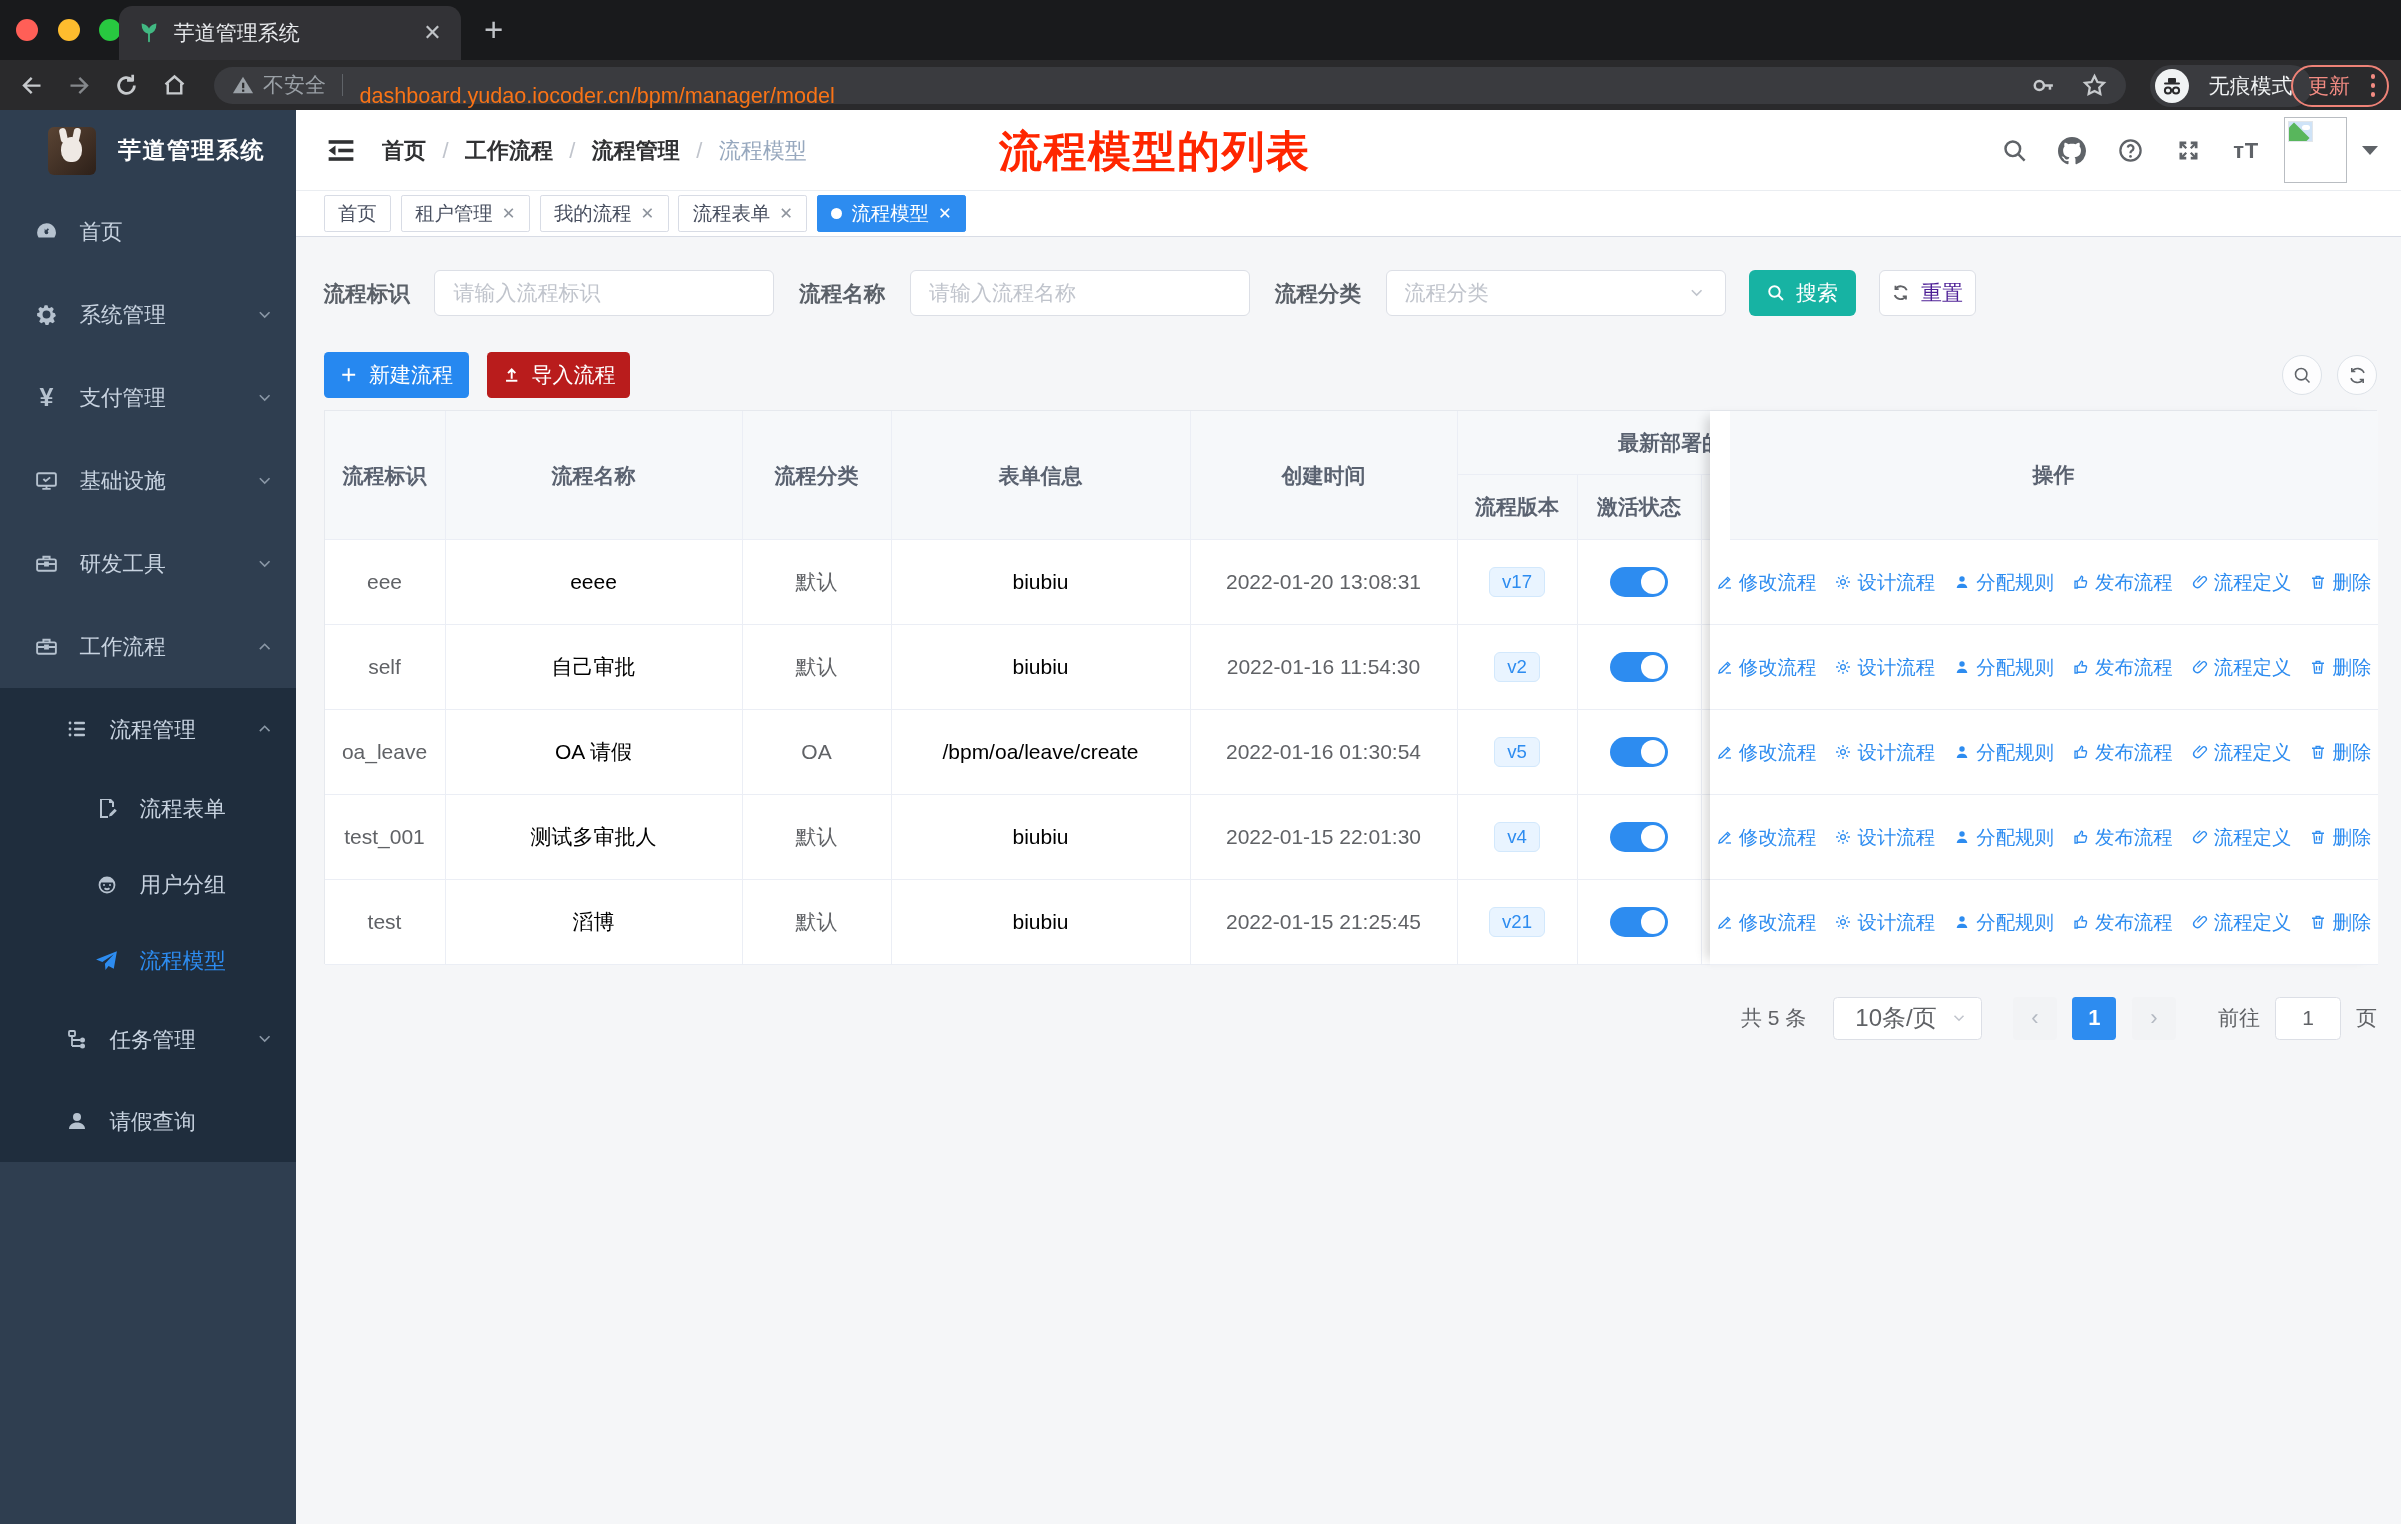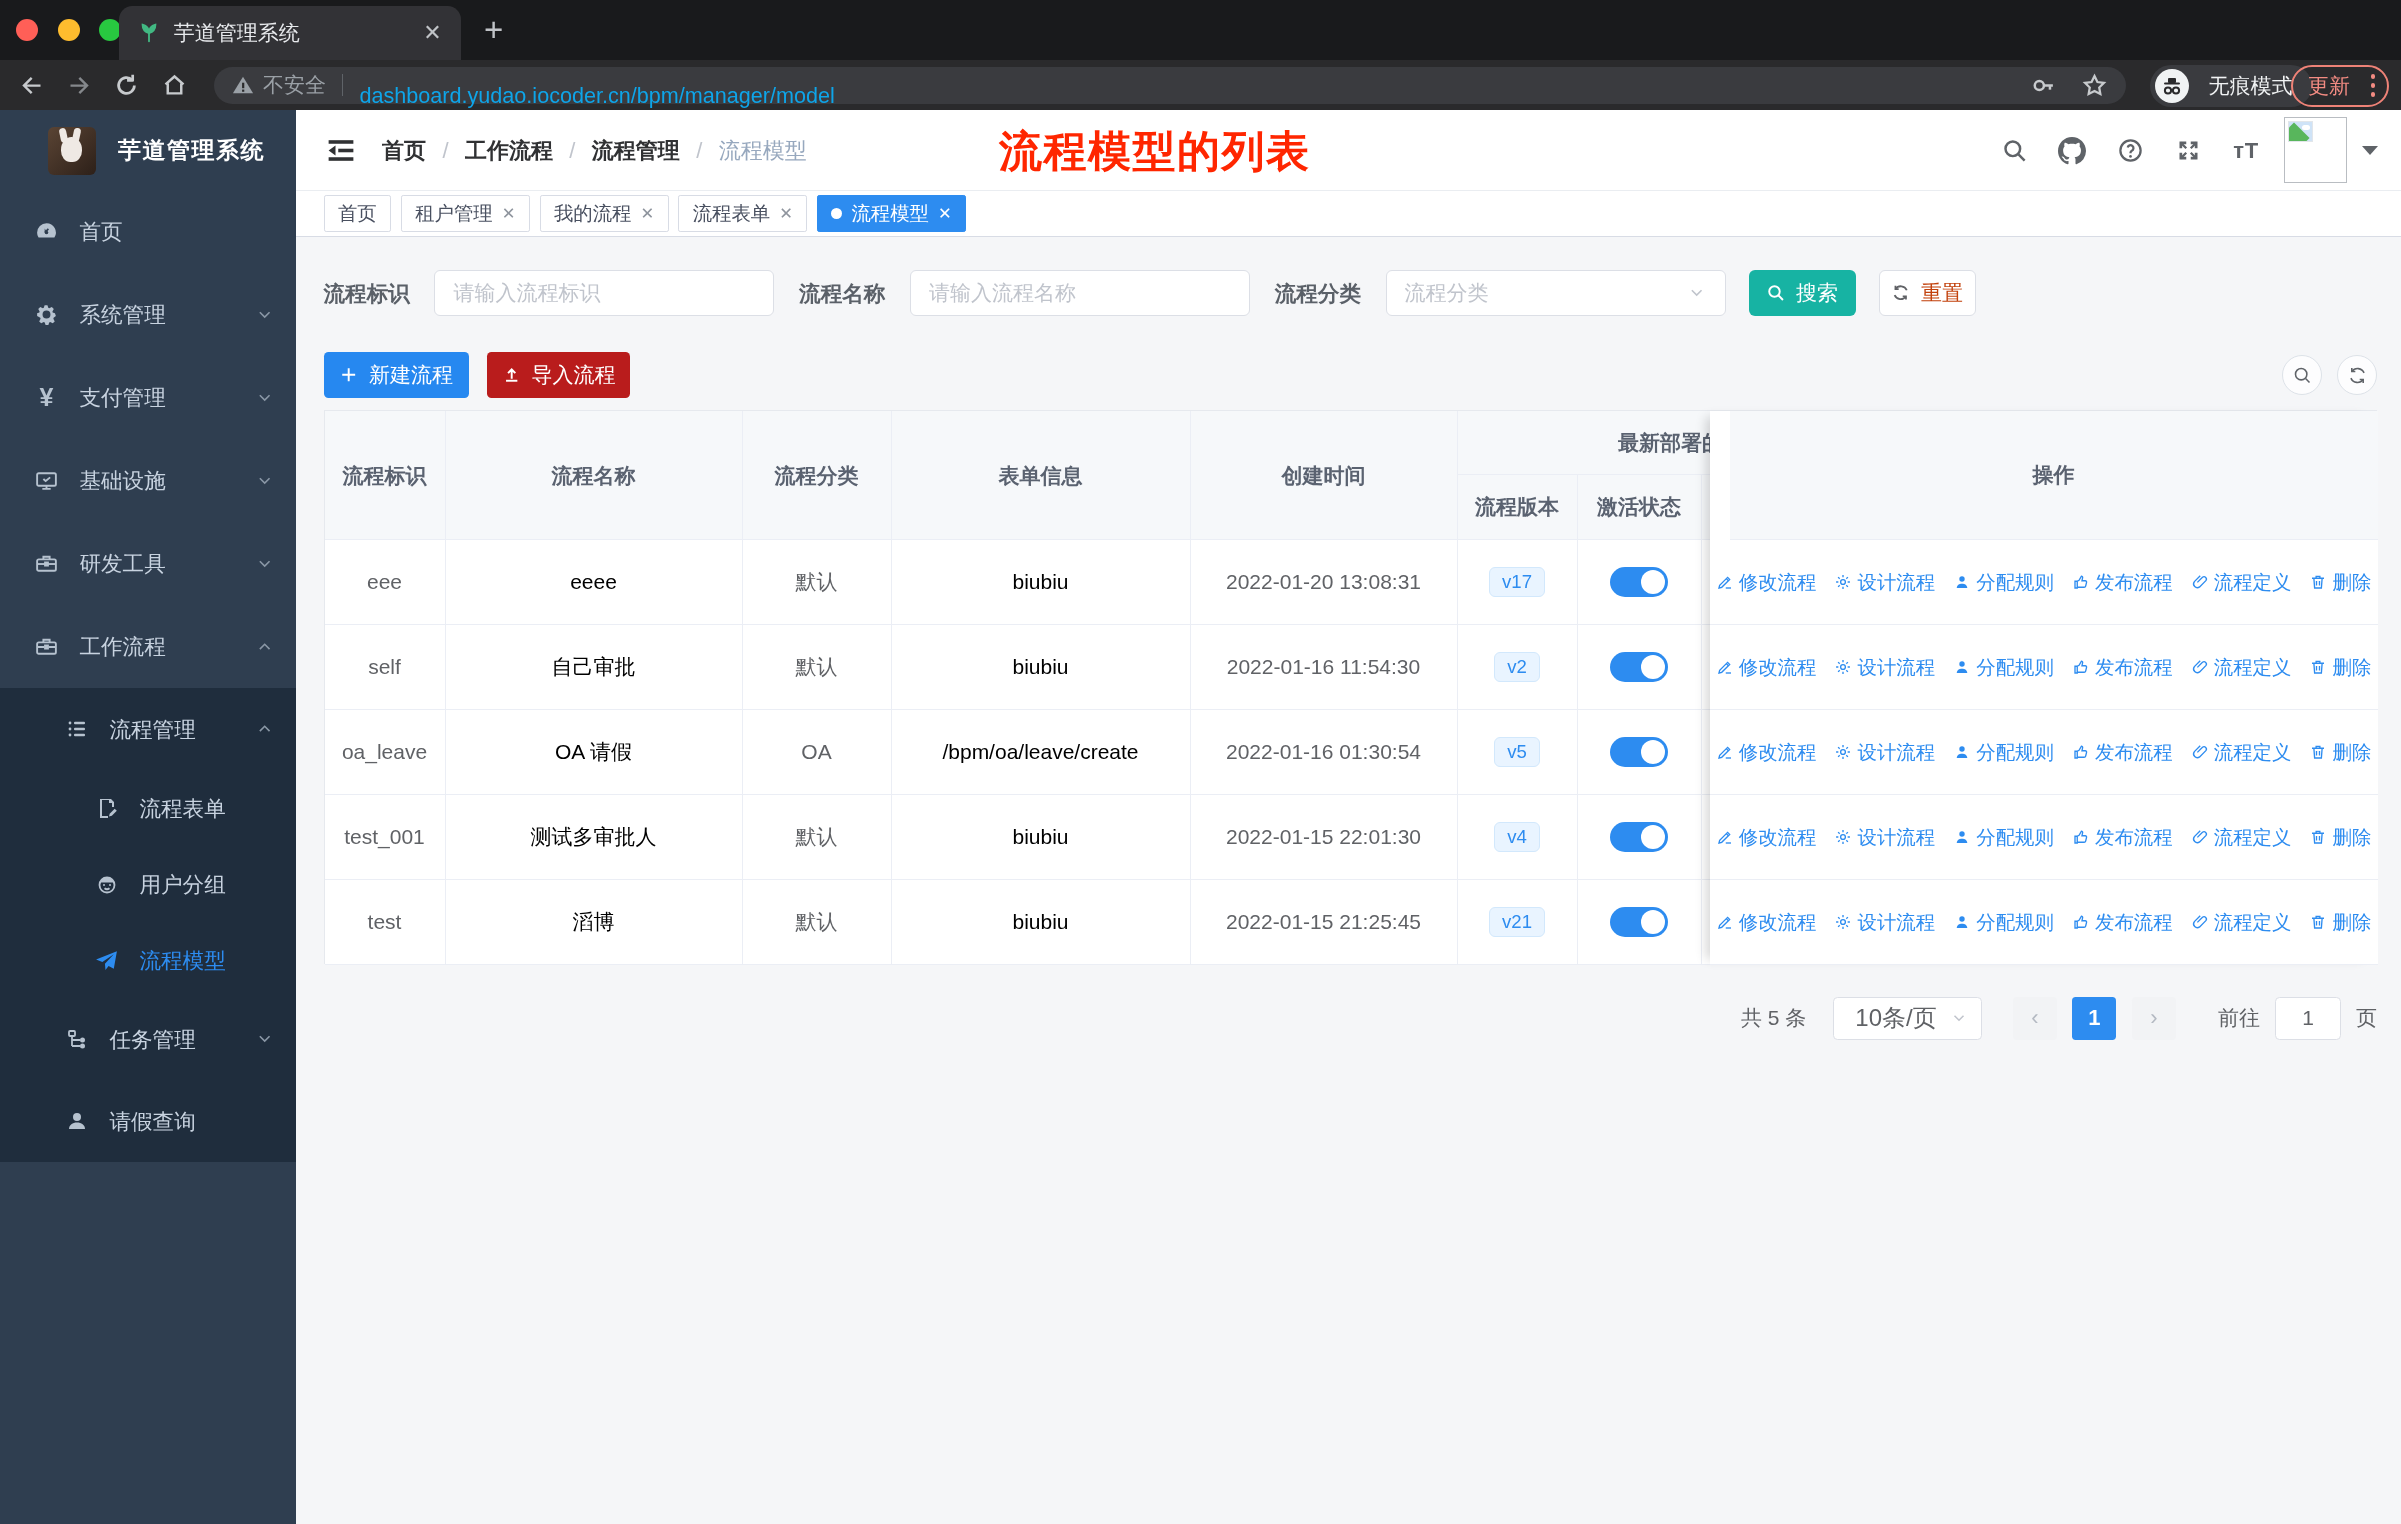--- a/index.html
+++ b/index.html
@@ -14,21 +14,21 @@
   .tl-red{background:#ff5f57;} .tl-yellow{background:#febc2e;} .tl-green{background:#28c840;}
   .tab { position:absolute; left:119px; top:6px; width:342px; height:54px; background:#323236; border-radius:13.4px 13.4px 0 0; display:flex; align-items:center; padding:0 19.4px; gap:13.4px; }
   .tab-title { color:#e8eaed; font-size:21px; flex:1; white-space:nowrap; overflow:hidden; }
   .tab-close { color:#c0c3c7; font-size:22px; line-height:1; }
   .new-tab-btn { position:absolute; left:484px; top:13.4px; color:#c0c3c7; font-size:33px; font-weight:300; line-height:1; }
   .chrome-toolbar { position:absolute; top:60px; left:0; width:100%; height:51px; background:#2a2a2c; display:flex; align-items:center; }
   .nav-ic { width:31px; height:31px; display:flex; align-items:center; justify-content:center; margin-left:16.4px; flex:0 0 auto; }
   .addr { position:absolute; left:214px; top:6.7px; width:1912px; height:37px; background:#3a3b3f; border-radius:18.6px; display:flex; align-items:center; padding:0 18px; }
   .addr-warn { display:flex; align-items:center; gap:9px; color:#9aa0a6; font-size:21px; }
   .addr-sep { width:0.7px; height:22px; background:#5f6368; margin:0 16.4px; }
-  .addr-url { color:#0ea5e9; font-size:21.6px; flex:1; white-space:nowrap; overflow:hidden;margin-top:22px; }
+  .addr-url { color:#f97316; font-size:21.6px; flex:1; white-space:nowrap; overflow:hidden;margin-top:22px; }
   .addr-right { display:flex; align-items:center; gap:25px; margin-left:auto; }
   .incog { position:absolute; left:2150px; top:4.5px; height:42px; background:#3a3b3f; border-radius:21px; display:flex; align-items:center; padding:0 19.4px 0 4.5px; gap:20px; }
   .incog-circle { width:34px; height:34px; border-radius:50%; background:#f1f3f4; display:flex; align-items:center; justify-content:center; }
   .incog-label { color:#f1f3f4; font-size:21px; }
   .update-pill { position:absolute; left:2291px; top:4.5px; width:98px; height:42px; border:2.2px solid #ee8277; border-radius:21px; display:flex; align-items:center; justify-content:space-between; padding:0 12px 0 15px; }
   .update-label { color:#f28b82; font-size:21px; }
   .dots3 { display:flex; flex-direction:column; gap:4.5px; }
   .dots3 i { width:4.5px; height:4.5px; border-radius:50%; background:#f28b82; display:block; }
 
   
@@ -83,21 +83,21 @@
   .content { position:absolute; top:127px; left:0; width:100%; height:1287px; background:#f5f6f8; }
   .filter-row { position:absolute; top:33px; left:27.5px; display:flex; align-items:center; }
   .f-label { font-size:21.6px; font-weight:700; color:#5a6068; margin-right:24.6px; white-space:nowrap; }
   .f-input { width:340px; height:46px; border:0.7px solid #dcdfe6; border-radius:6px; background:#fff; font-size:21px; color:#606266; padding:0 18px; outline:none; font-family:inherit; }
   .f-input::placeholder { color:#c0c4cc; }
   .f-gap { width:24.6px; }
   .f-select { width:340px; height:46px; border:0.7px solid #dcdfe6; border-radius:6px; background:#fff; display:flex; align-items:center; padding:0 18px; }
   .f-select .sel-text { color:#c0c4cc; font-size:21px; flex:1; }
   .btn { height:46px; border-radius:6px; display:flex; align-items:center; justify-content:center; gap:10.4px; font-size:21px; white-space:nowrap; }
   .btn-search { width:107px; background:#17b3a3; color:#fff; margin-left:23px; }
-  .btn-reset { width:97px; background:#fff; border:0.7px solid #dcdfe6; color:#c2410c; margin-left:23px; }
+  .btn-reset { width:97px; background:#fff; border:0.7px solid #dcdfe6; color:#4c1d95; margin-left:23px; }
   .toolbar-row { position:absolute; top:115px; left:27.5px; right:25px; height:46px; display:flex; align-items:center; }
   .btn-create { width:145px; background:#2688f0; color:#fff; border-radius:4.5px; }
   .btn-import { width:143px; background:#b91c1c; color:#fff; border-radius:4.5px; margin-left:18.6px; }
   .mini-circles { margin-left:auto; display:flex; gap:15px; }
   .mini-circle { width:40px; height:40px; border:0.7px solid #dde2e8; border-radius:50%; background:#fdfdfe; display:flex; align-items:center; justify-content:center; color:#5f6368; }
 
   
   .table-wrap { position:absolute; top:173px; left:27.5px; width:2053px; height:554px; background:#fff; border:0.7px solid #e6e9ee; }
   .thead { position:relative; height:129px; background:#f6f8fa; border-bottom:0.7px solid #ebeef5; display:flex; }
   .th { display:flex; align-items:center; justify-content:center; font-size:21px; font-weight:700; color:#5a6270; border-right:0.7px solid #ebeef5; height:129px; }

